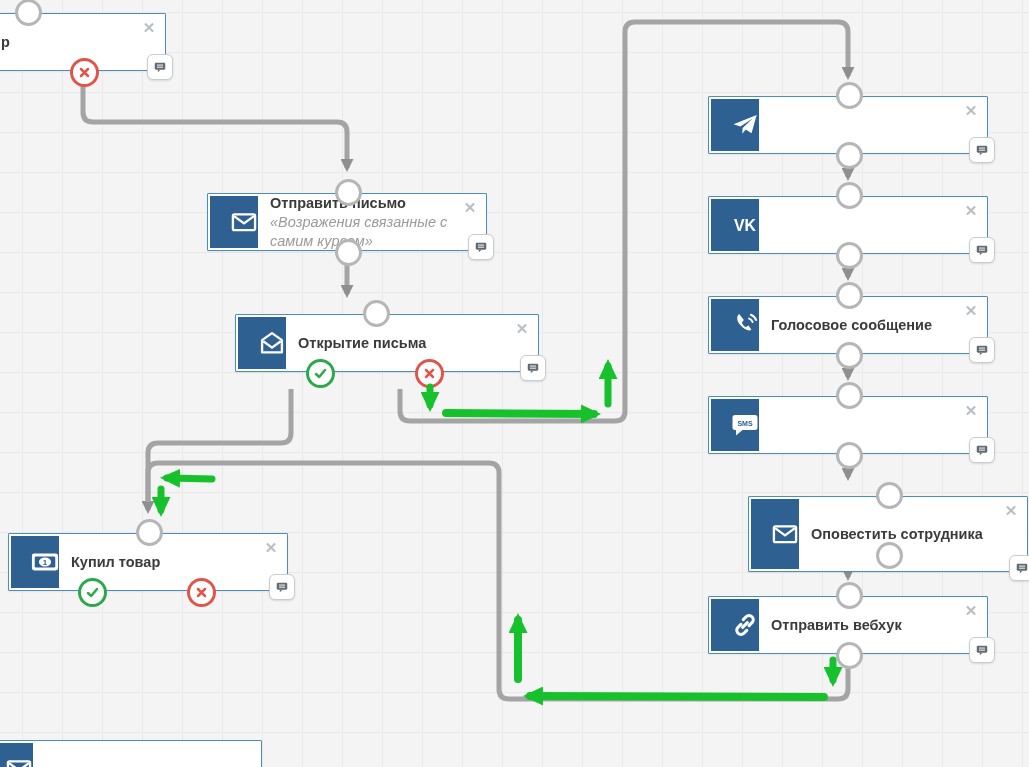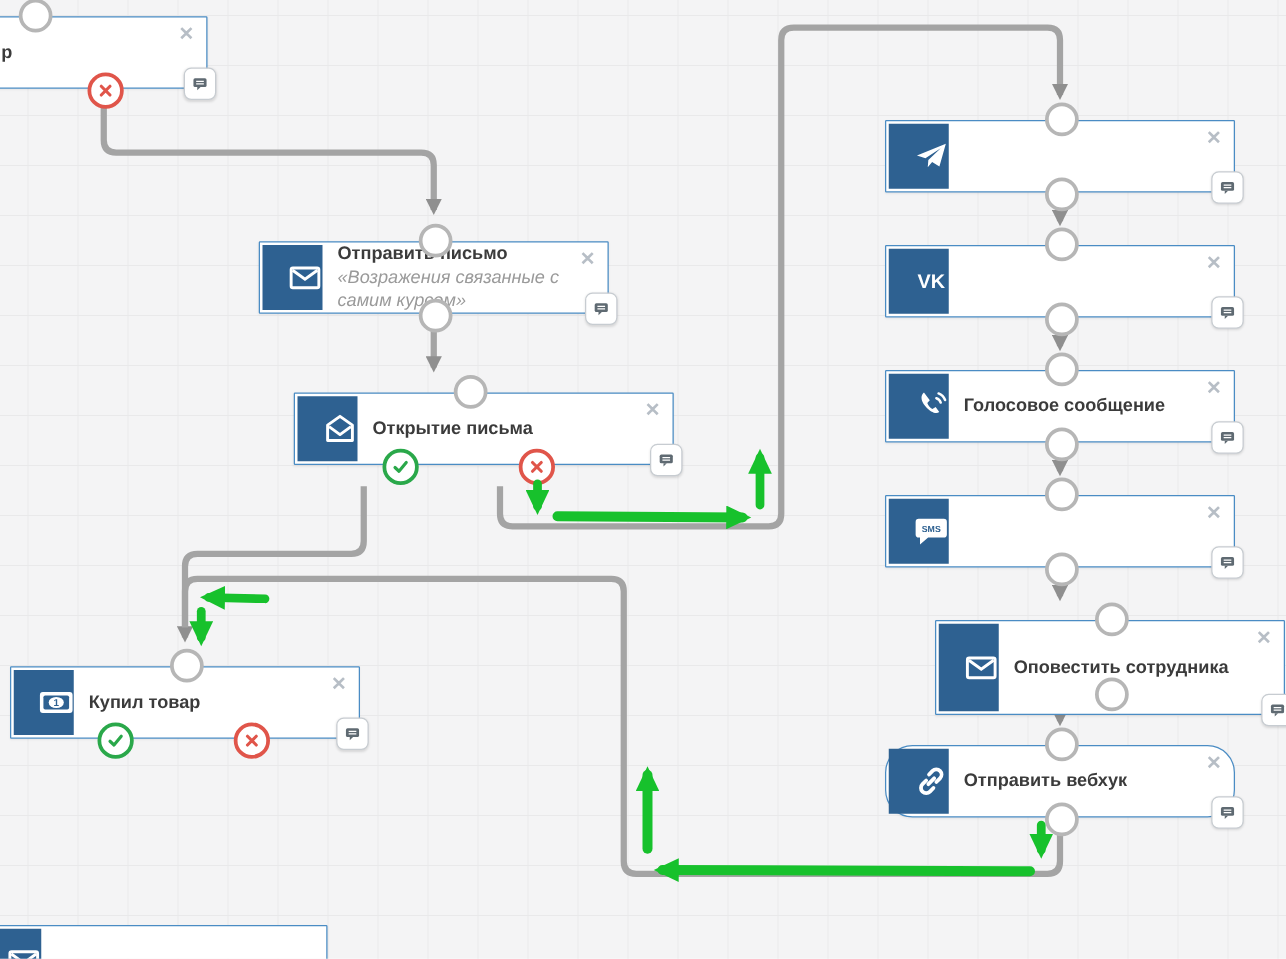--- a/index.html
+++ b/index.html
@@ -295,21 +295,21 @@
         <svg viewBox="0 0 16 16">
           <rect x="2" y="3" width="12" height="8" rx="1.5" fill="#5f6a72"></rect>
           <path d="M5.5 11 L5.5 14 L8.5 11 Z" fill="#5f6a72"></path>
           <line x1="4.5" y1="5.8" x2="11.5" y2="5.8" stroke="#fff" stroke-width="1.1"></line>
           <line x1="4.5" y1="8.2" x2="11.5" y2="8.2" stroke="#fff" stroke-width="1.1"></line>
         </svg>
       </div>
       <div class="conn" style="left: 126.5px; top: -15.5px;"></div>
       <div class="conn" style="left: 126.5px; top: 44.5px;"></div>
     </div>
-    <div class="node" style="left: 708px; top: 596px; width: 280px; height: 58px; border-radius: 22px;">
+    <div class="node" style="left: 708px; top: 596px; width: 280px; height: 58px;">
       <div class="node-icon">
         <svg viewBox="0 0 24 24" fill="none" stroke="#fff" stroke-width="2.6" stroke-linecap="round">
           <path d="M10 14 L14 10"></path>
           <path d="M8.5 11.5 L6 14 a3.6 3.6 0 0 0 5.1 5.1 L13.5 16.6"></path>
           <path d="M15.5 12.5 L18 10 a3.6 3.6 0 0 0 -5.1 -5.1 L10.5 7.4"></path>
         </svg>
       </div>
       <div class="node-text">
         <div><span class="node-title">Отправить вебхук</span></div>
       </div>

